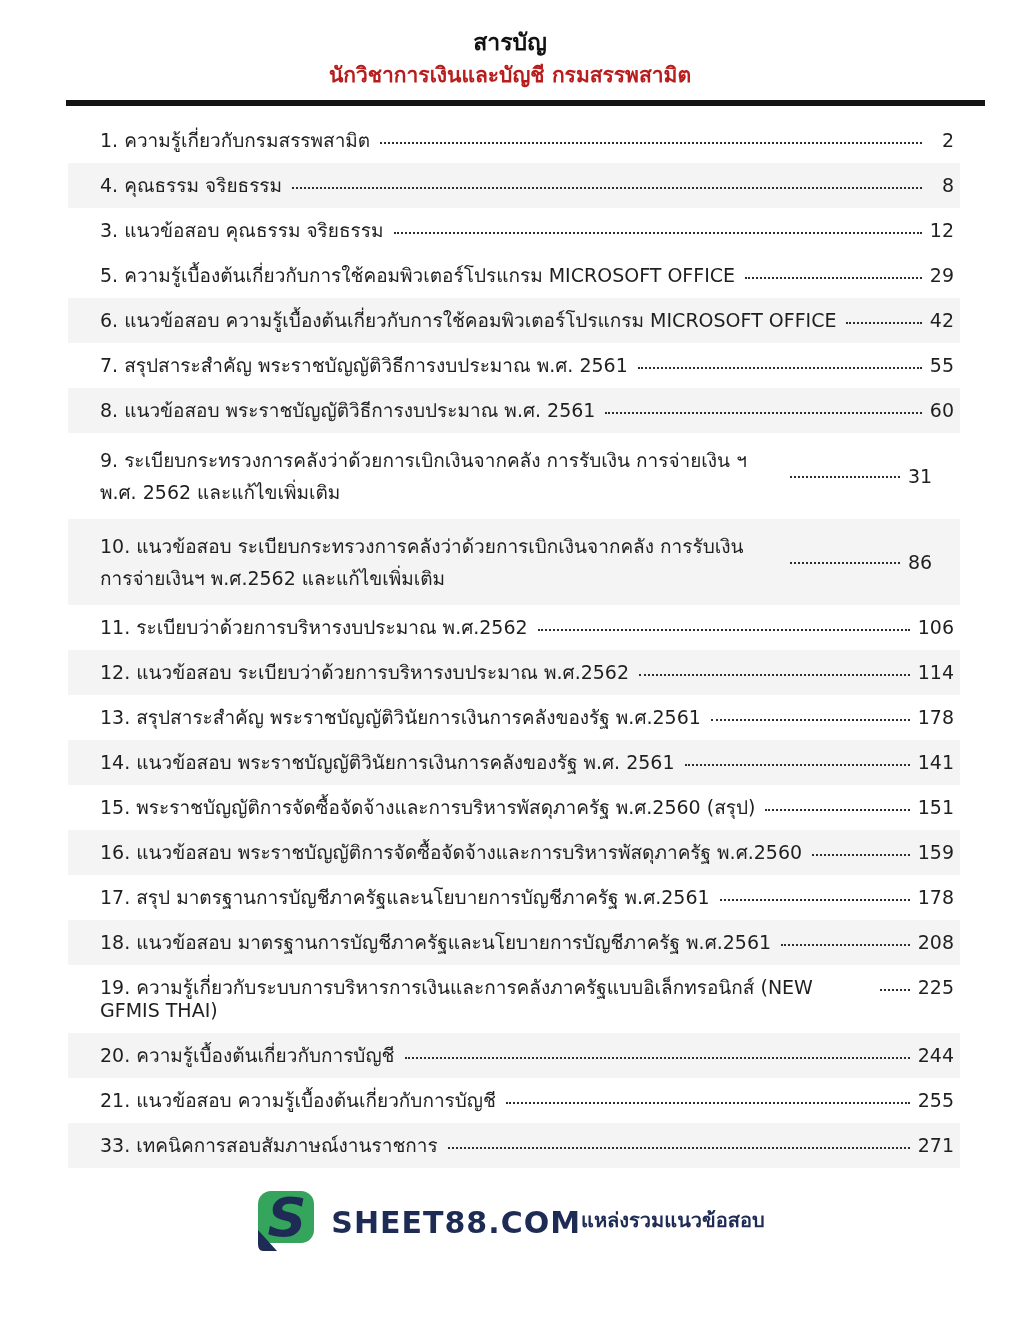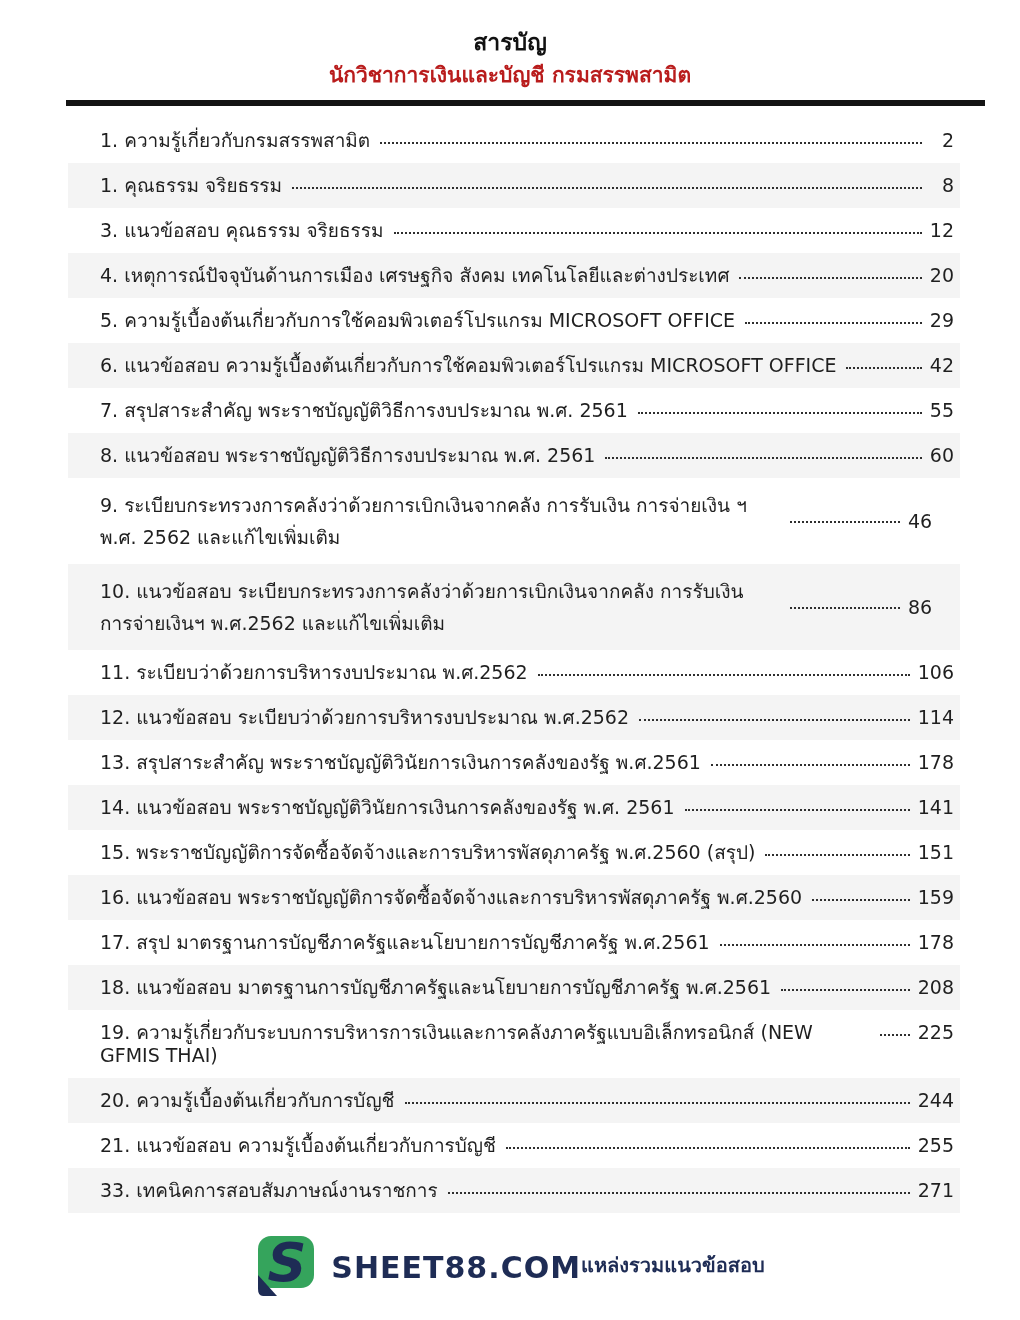--- a/index.html
+++ b/index.html
@@ -92,36 +92,31 @@
   <div class="rule"></div>
 
   <div class="toc">
   <div class="row">
     <span class="entry-text">1. ความรู้เกี่ยวกับกรมสรรพสามิต</span>
     <span class="leader"></span>
     <span class="page-num">2</span>
   </div>
 
   <div class="row shaded">
-    <span class="entry-text">1. คุณธรรม จริยธรรม</span>
+    <span class="entry-text">4. คุณธรรม จริยธรรม</span>
     <span class="leader"></span>
     <span class="page-num">8</span>
   </div>
 
   <div class="row">
     <span class="entry-text">3. แนวข้อสอบ คุณธรรม จริยธรรม</span>
     <span class="leader"></span>
     <span class="page-num">12</span>
   </div>
 
-  <div class="row shaded">
-    <span class="entry-text">4. เหตุการณ์ปัจจุบันด้านการเมือง เศรษฐกิจ สังคม เทคโนโลยีและต่างประเทศ</span>
-    <span class="leader"></span>
-    <span class="page-num">20</span>
-  </div>
 
   <div class="row">
     <span class="entry-text">5. ความรู้เบื้องต้นเกี่ยวกับการใช้คอมพิวเตอร์โปรแกรม MICROSOFT OFFICE</span>
     <span class="leader"></span>
     <span class="page-num">29</span>
   </div>
 
   <div class="row shaded">
     <span class="entry-text">6. แนวข้อสอบ ความรู้เบื้องต้นเกี่ยวกับการใช้คอมพิวเตอร์โปรแกรม MICROSOFT OFFICE</span>
     <span class="leader"></span>
@@ -136,21 +131,21 @@
 
   <div class="row shaded">
     <span class="entry-text">8. แนวข้อสอบ พระราชบัญญัติวิธีการงบประมาณ พ.ศ. 2561</span>
     <span class="leader"></span>
     <span class="page-num">60</span>
   </div>
 
   <div class="row multiline">
     <span class="entry-text">9. ระเบียบกระทรวงการคลังว่าด้วยการเบิกเงินจากคลัง การรับเงิน การจ่ายเงิน ฯ พ.ศ. 2562 และแก้ไขเพิ่มเติม</span>
     <span class="leader"></span>
-    <span class="page-num">46</span>
+    <span class="page-num">31</span>
   </div>
 
   <div class="row shaded multiline">
     <span class="entry-text">10. แนวข้อสอบ ระเบียบกระทรวงการคลังว่าด้วยการเบิกเงินจากคลัง การรับเงิน การจ่ายเงินฯ พ.ศ.2562 และแก้ไขเพิ่มเติม</span>
     <span class="leader"></span>
     <span class="page-num">86</span>
   </div>
 
   <div class="row">
     <span class="entry-text">11. ระเบียบว่าด้วยการบริหารงบประมาณ พ.ศ.2562</span>

